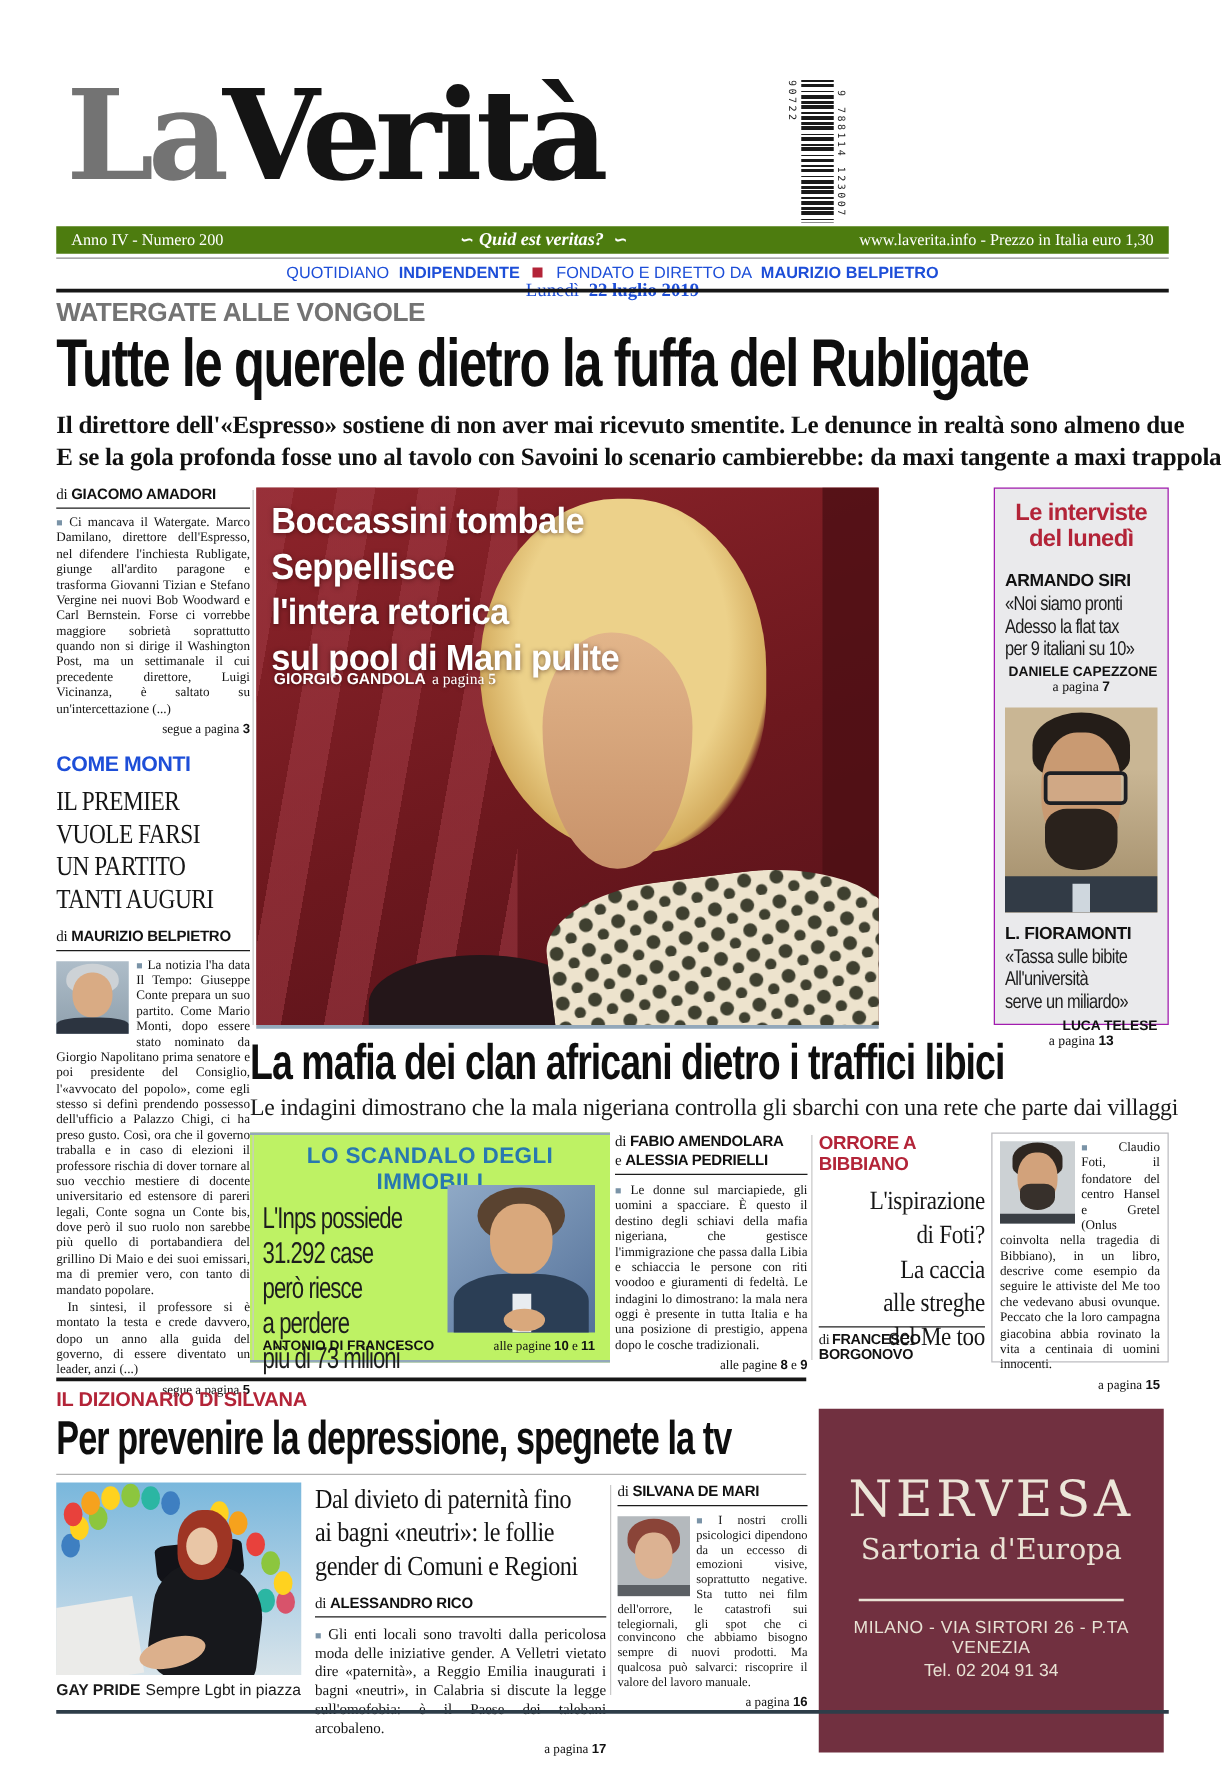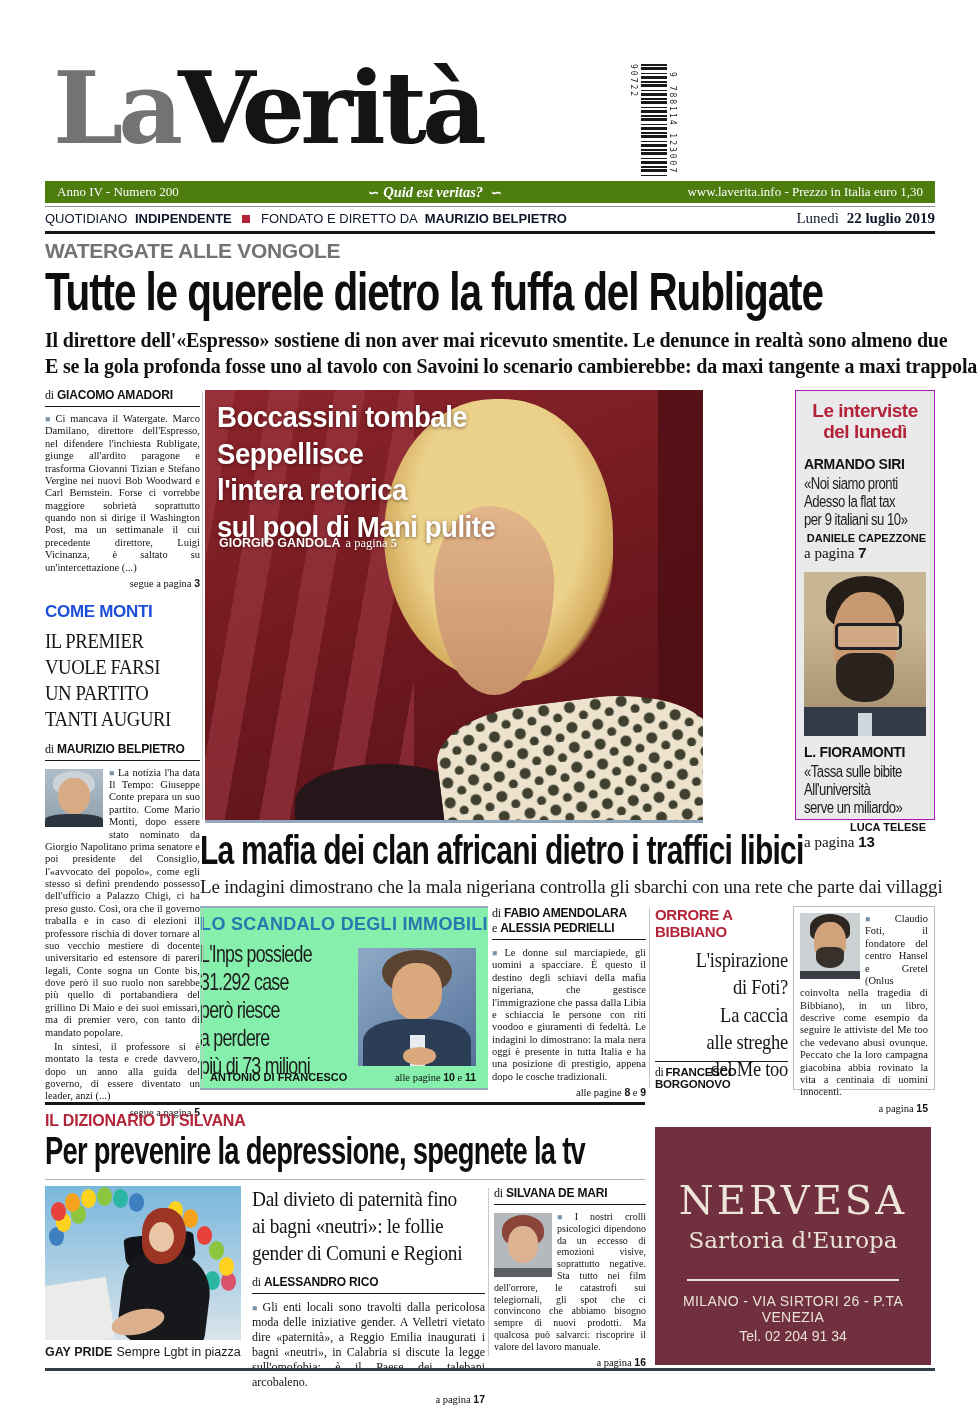--- a/index.html
+++ b/index.html
@@ -24,21 +24,21 @@
   .ad-reg{font-size:16px;vertical-align:super;letter-spacing:0;}
   .ad-tagline{font-family:"Liberation Sans",sans-serif;font-weight:bold;font-style:italic;
      font-size:24px;color:#101010;letter-spacing:0.5px;margin-top:2px;}
   #infobar{left:45px;top:181px;width:890px;height:22px;background:#4d7c0f;color:#fff;
      display:flex;align-items:center;justify-content:space-between;box-sizing:border-box;
      padding:0 12px;font-size:13px;}
   #infobar .motto{font-style:italic;font-weight:bold;font-size:14.5px;}
   #infobar .flourish{font-size:13px;margin:0 7px;letter-spacing:-2px;}
   #rule-underbar{left:45px;top:206px;width:890px;height:1px;background:#8d8d8d;}
   #dateline{left:45px;top:210px;width:890px;display:flex;justify-content:space-between;
-     align-items:center;font-family:"Liberation Sans",sans-serif;font-size:13px;color:#0f172a;}
+     align-items:center;font-family:"Liberation Sans",sans-serif;font-size:13px;color:#1d4ed8;flex-direction:column;}
   #dateline b{margin-left:4px;}
   .red-square{display:inline-block;width:8px;height:8px;background:#b32438;margin:0 7px;font-size:0;overflow:hidden;color:transparent;}
   #dateline .date{font-family:"Liberation Serif",serif;font-size:15px;}
   #rule-thick{left:45px;top:231px;width:890px;height:3px;background:#161616;}
 
   
   #lead-kicker{left:45px;top:239px;font-family:"Liberation Sans",sans-serif;font-weight:bold;
      font-size:21px;color:#737373;letter-spacing:-0.3px;}
   #lead-headline{left:45px;top:264px;font-family:"Liberation Sans",sans-serif;font-weight:bold;
      font-size:54px;line-height:1;color:#0e0e0e;white-space:nowrap;letter-spacing:-1.5px;
@@ -92,41 +92,41 @@
 
   #box-interviste{left:795px;top:390px;width:140px;height:430px;background:#eaeaec;
      border:1px solid #a21caf;box-sizing:border-box;padding:10px 8px 6px;}
   .iv-title{font-family:"Liberation Sans",sans-serif;font-weight:bold;font-size:19px;line-height:1.08;
      color:#b32438;text-align:center;white-space:pre-line;letter-spacing:-0.5px;margin-bottom:14px;}
   .iv-name{font-family:"Liberation Sans",sans-serif;font-weight:bold;font-size:14px;
      letter-spacing:-0.3px;margin-bottom:3px;}
   .iv-quote{font-family:"Liberation Sans",sans-serif;font-size:16px;line-height:1.13;color:#1c1c1c;
      letter-spacing:-0.6px;white-space:pre-line;width:150px;transform:scaleX(0.82);transform-origin:0 0;}
   .iv-author{text-align:right;font-family:"Liberation Sans",sans-serif;font-weight:bold;font-size:11px;margin-top:3px;}
-  .iv-ref{text-align:left;font-size:15px;}
+  .iv-ref{text-align:center;font-size:11px;}
   .iv-ref b{font-family:"Liberation Sans",sans-serif;}
   .photo-fioramonti{width:122px;height:164px;margin:10px 0 8px;position:relative;overflow:hidden;
      background:linear-gradient(#c9b694 30%,#a08b68);}
   .fm-hair{position:absolute;left:18%;top:2%;width:64%;height:32%;background:#241d18;border-radius:50% 50% 30% 30%;}
   .fm-face{position:absolute;left:24%;top:12%;width:52%;height:58%;background:#c99a72;border-radius:45%;}
   .fm-glasses{position:absolute;left:25%;top:31%;width:50%;height:13%;border:3px solid #1d1f24;
      border-radius:5px;background:rgba(255,255,255,.14);}
   .fm-beard{position:absolute;left:26%;top:49%;width:48%;height:30%;background:#2a221c;border-radius:30% 30% 46% 46%;}
   .fm-suit{position:absolute;left:0;bottom:0;width:100%;height:18%;background:#323b46;}
   .fm-shirt{position:absolute;left:44%;bottom:0;width:12%;height:14%;background:#cfd7de;}
 
   
   #mafia-hl{left:200px;top:830px;font-family:"Liberation Sans",sans-serif;font-weight:bold;
      font-size:40px;line-height:1;white-space:nowrap;letter-spacing:-1px;color:#0e0e0e;
      transform:scaleX(0.75);transform-origin:0 0;}
   #mafia-deck{left:200px;top:876px;font-size:19px;color:#1a1a1a;letter-spacing:-0.2px;}
 
   
-  #box-inps{left:200px;top:906px;width:288px;height:184px;background:#86efac;
-     border-top:2px solid #93a8ba;border-bottom:2px solid #93a8ba;box-sizing:border-box;padding:6px 0;}
+  #box-inps{left:200px;top:906px;width:288px;height:184px;background:#bef264;
+     border-top:2px solid #93a8ba;border-bottom:2px solid #93a8ba;box-sizing:border-box;padding:6px 10px;}
   .inps-kicker{text-align:center;font-family:"Liberation Sans",sans-serif;font-weight:bold;
      font-size:18px;color:#2878b0;letter-spacing:0.3px;margin-bottom:5px;}
   .inps-hl{font-family:"Liberation Sans",sans-serif;font-size:24px;line-height:1.17;color:#1d1d1d;
      white-space:pre-line;width:205px;letter-spacing:-1px;transform:scaleX(0.74);transform-origin:0 0;}
   .photo-inps{position:absolute;right:12px;top:40px;width:118px;height:118px;overflow:hidden;
      background:linear-gradient(140deg,#8fa9c6,#55729a);}
   .im-hair{position:absolute;left:20%;top:2%;width:60%;height:38%;background:#5a4330;border-radius:50%;}
   .im-face{position:absolute;left:29%;top:13%;width:42%;height:48%;background:#d9a87c;border-radius:46%;}
   .im-suit{position:absolute;left:4%;bottom:-6%;width:92%;height:46%;background:#2b3e55;border-radius:40% 40% 0 0;}
   .im-shirt{position:absolute;left:44%;bottom:0;width:13%;height:26%;background:#e8ecf0;}
@@ -196,21 +196,21 @@
      letter-spacing:-0.4px;transform:scaleX(0.88);transform-origin:0 0;margin-bottom:9px;}
   #col-gender .col-body{font-size:12px;line-height:1.25;}
 
   #col-demari{left:494px;top:1186px;width:152px;}
   .photo-demari{float:left;width:58px;height:64px;margin:2px 5px 2px 0;position:relative;overflow:hidden;background:#b4b9bd;}
   .dm-hair{position:absolute;left:14%;top:3%;width:72%;height:48%;background:#8a4438;border-radius:50% 50% 40% 40%;}
   .dm-face{position:absolute;left:24%;top:20%;width:52%;height:58%;background:#dcb292;border-radius:46%;}
   .dm-shirt{position:absolute;left:0;bottom:0;width:100%;height:14%;background:#5b5f64;}
   #col-demari .col-body{font-size:10px;line-height:1.18;}
 
-  #ad-nervesa{left:655px;top:1127px;width:276px;height:238px;background:#713040;color:#e9e2d4;text-align:center;}
+  #ad-nervesa{left:655px;top:1127px;width:276px;height:275px;background:#713040;color:#e9e2d4;text-align:center;}
   .nv-brand{margin-top:50px;font-family:"DejaVu Serif",serif;font-size:40px;letter-spacing:3px;color:#ece5d8;}
   .nv-tagline{font-family:"DejaVu Serif",serif;font-size:23px;margin-top:4px;}
   .nv-rule{width:212px;height:2px;background:#e9e2d4;margin:26px auto 12px;}
   .nv-address{font-family:"Liberation Sans",sans-serif;font-size:14px;letter-spacing:0.4px;}
   .nv-phone{font-family:"Liberation Sans",sans-serif;font-size:14px;margin-top:3px;}
 
   
   .vrule{position:absolute;width:1px;background:#c9c9c9;}
   #vr1{left:202px;top:392px;height:428px;}
   #vr2{left:202px;top:908px;height:180px;}

